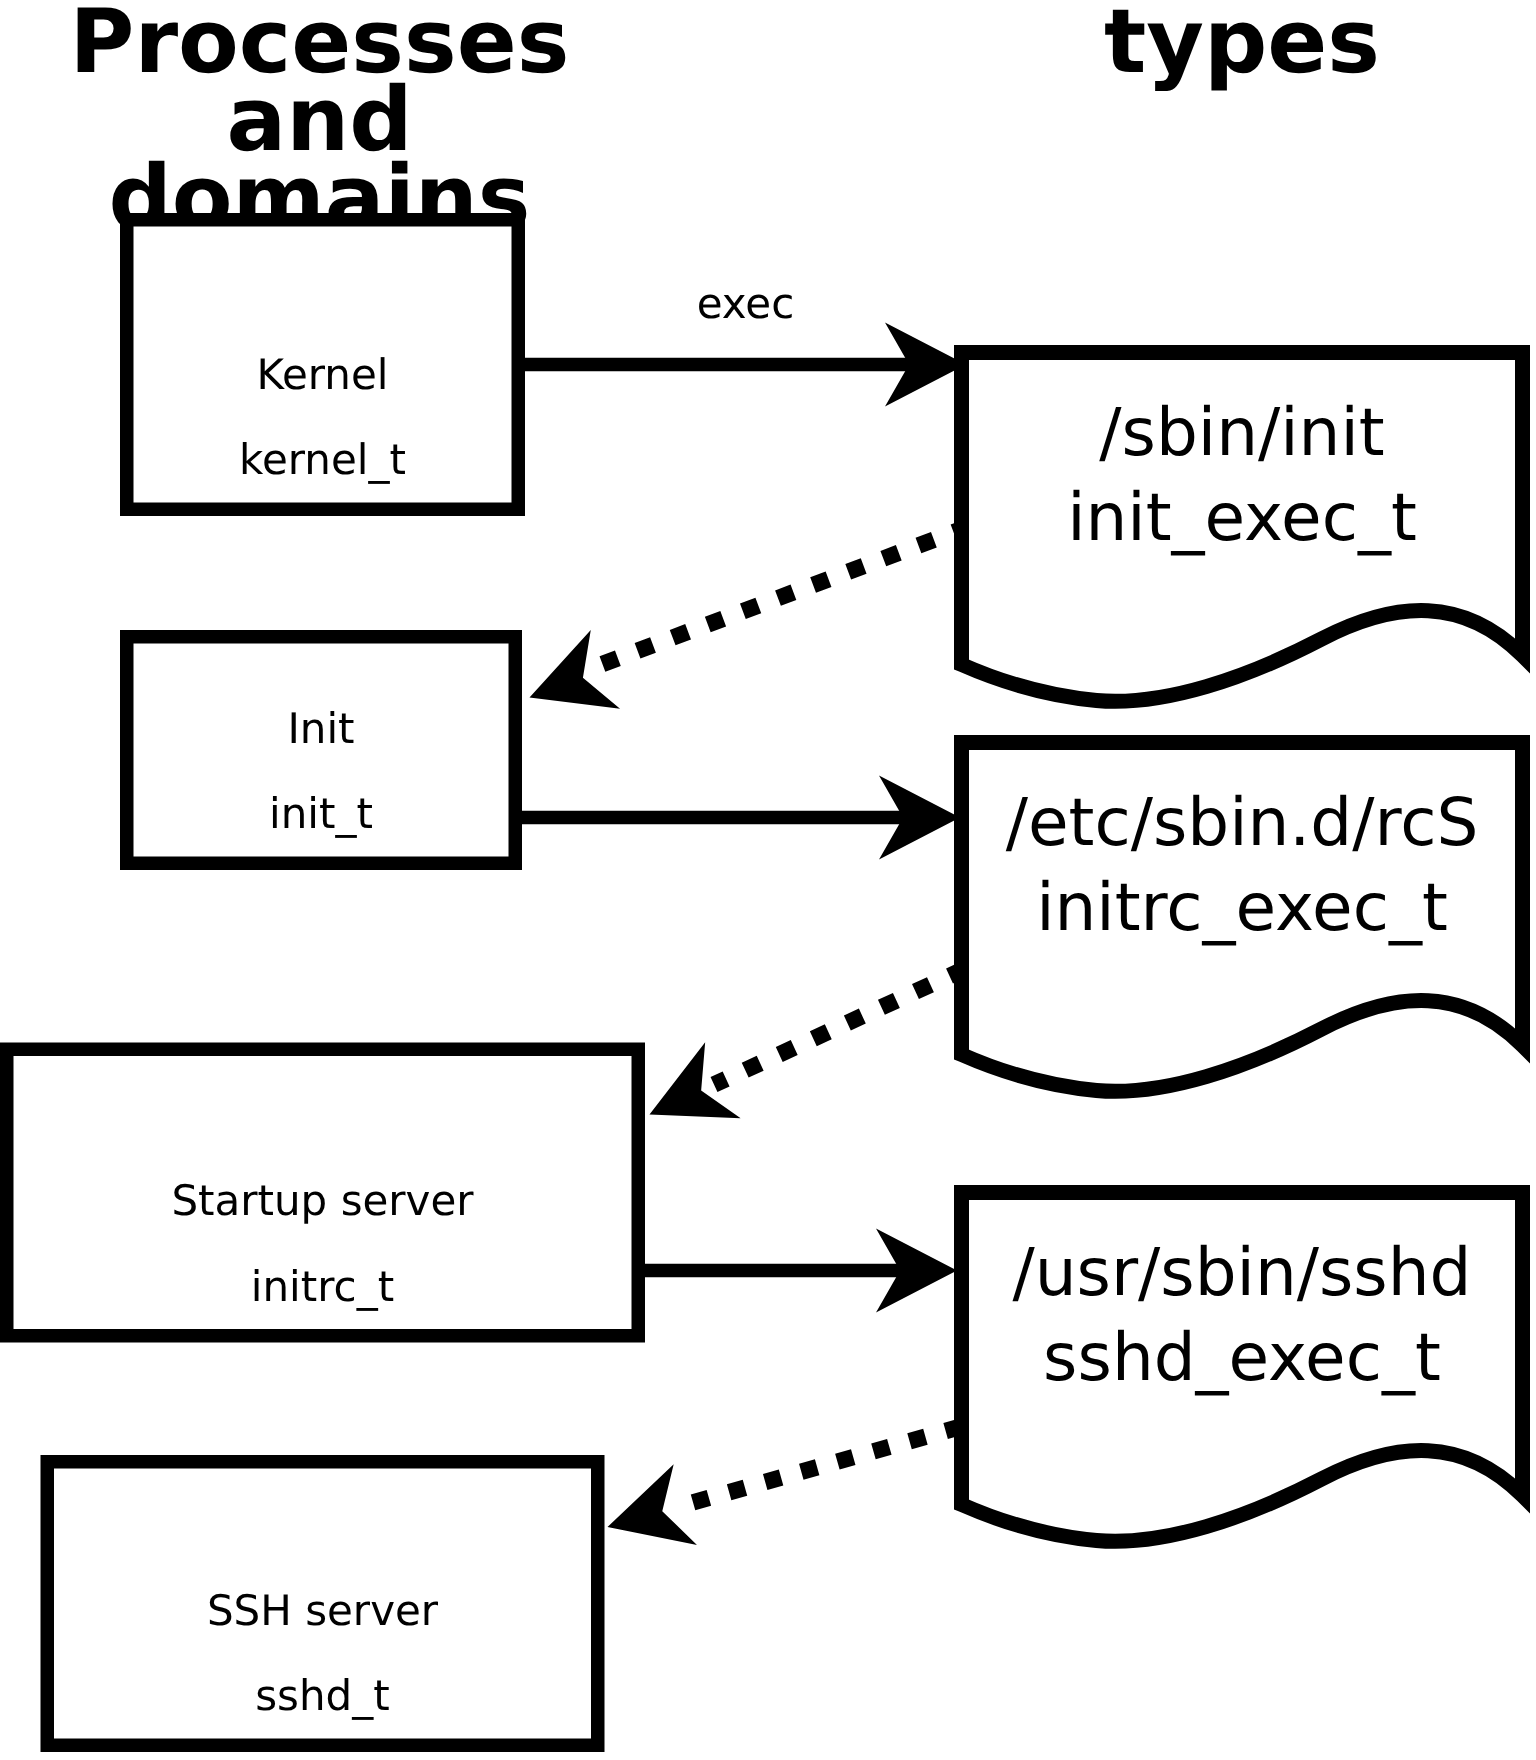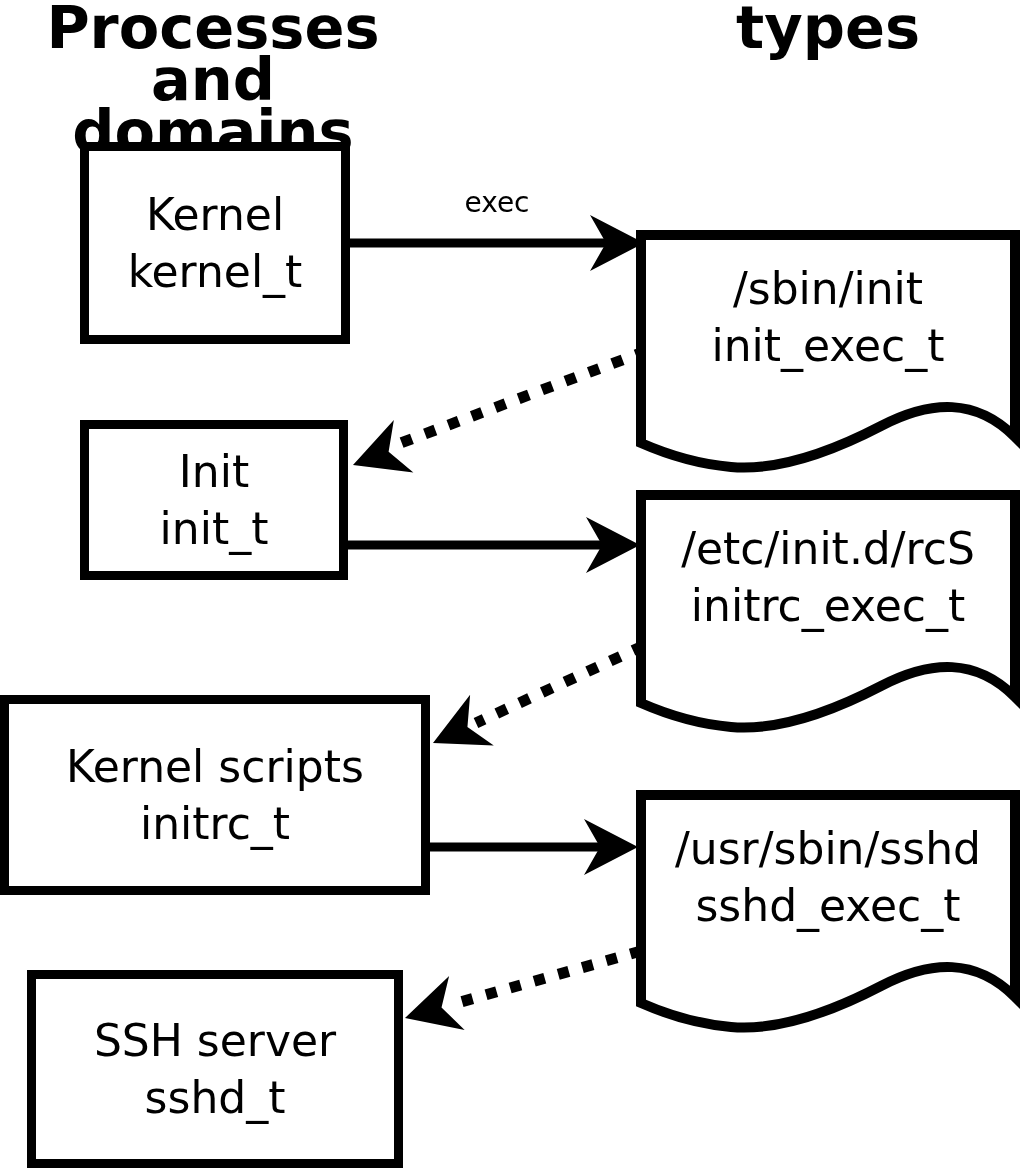--- a/index.html
+++ b/index.html
@@ -31,22 +31,22 @@
   .header-right { left: 643px; }
 
   .proc-box {
     position: absolute;
     box-sizing: border-box;
     border: 9px solid #000;
     background: #fff;
     display: flex;
     flex-direction: column;
     align-items: center;
-    justify-content: center;
-    font-size: 44px;
+    justify-content: flex-end;
+    font-size: 28px;
     line-height: 57px;
     text-align: center;
     color: #000;
   }
   #kernel-box  { left: 80px;  top: 142px; width: 270px; height: 202px; }
   #init-box    { left: 80px;  top: 420px; width: 268px; height: 160px; }
   #startup-box { left: 0px;   top: 695px; width: 430px; height: 200px; }
   #ssh-box     { left: 27px;  top: 970px; width: 376px; height: 198px; }
 
   .doc {
@@ -151,21 +151,21 @@
 
   <div class="proc-box" id="kernel-box">
     <div>Kernel</div>
     <div>kernel_t</div>
   </div>
   <div class="proc-box" id="init-box">
     <div>Init</div>
     <div>init_t</div>
   </div>
   <div class="proc-box" id="startup-box">
-    <div>Kernel scripts</div>
+    <div>Startup server</div>
     <div>initrc_t</div>
   </div>
   <div class="proc-box" id="ssh-box">
     <div>SSH server</div>
     <div>sshd_t</div>
   </div>
 
   <div class="doc" id="doc-1">
     <svg viewBox="0 0 384 252" xmlns="http://www.w3.org/2000/svg">
       <path class="doc-outline" d="M 5,5 H 379 V 207 C 340,168 295,170 245,196 C 195,222 140,241 95,237 C 62,234 30,224 5,213 Z"></path>
@@ -173,21 +173,21 @@
     <div class="doc-label">
       <div>/sbin/init</div>
       <div>init_exec_t</div>
     </div>
   </div>
   <div class="doc" id="doc-2">
     <svg viewBox="0 0 384 252" xmlns="http://www.w3.org/2000/svg">
       <path class="doc-outline" d="M 5,5 H 379 V 207 C 340,168 295,170 245,196 C 195,222 140,241 95,237 C 62,234 30,224 5,213 Z"></path>
     </svg>
     <div class="doc-label">
-      <div>/etc/init.d/rcS</div>
+      <div>/etc/sbin.d/rcS</div>
       <div>initrc_exec_t</div>
     </div>
   </div>
   <div class="doc" id="doc-3">
     <svg viewBox="0 0 384 252" xmlns="http://www.w3.org/2000/svg">
       <path class="doc-outline" d="M 5,5 H 379 V 207 C 340,168 295,170 245,196 C 195,222 140,241 95,237 C 62,234 30,224 5,213 Z"></path>
     </svg>
     <div class="doc-label">
       <div>/usr/sbin/sshd</div>
       <div>sshd_exec_t</div>

